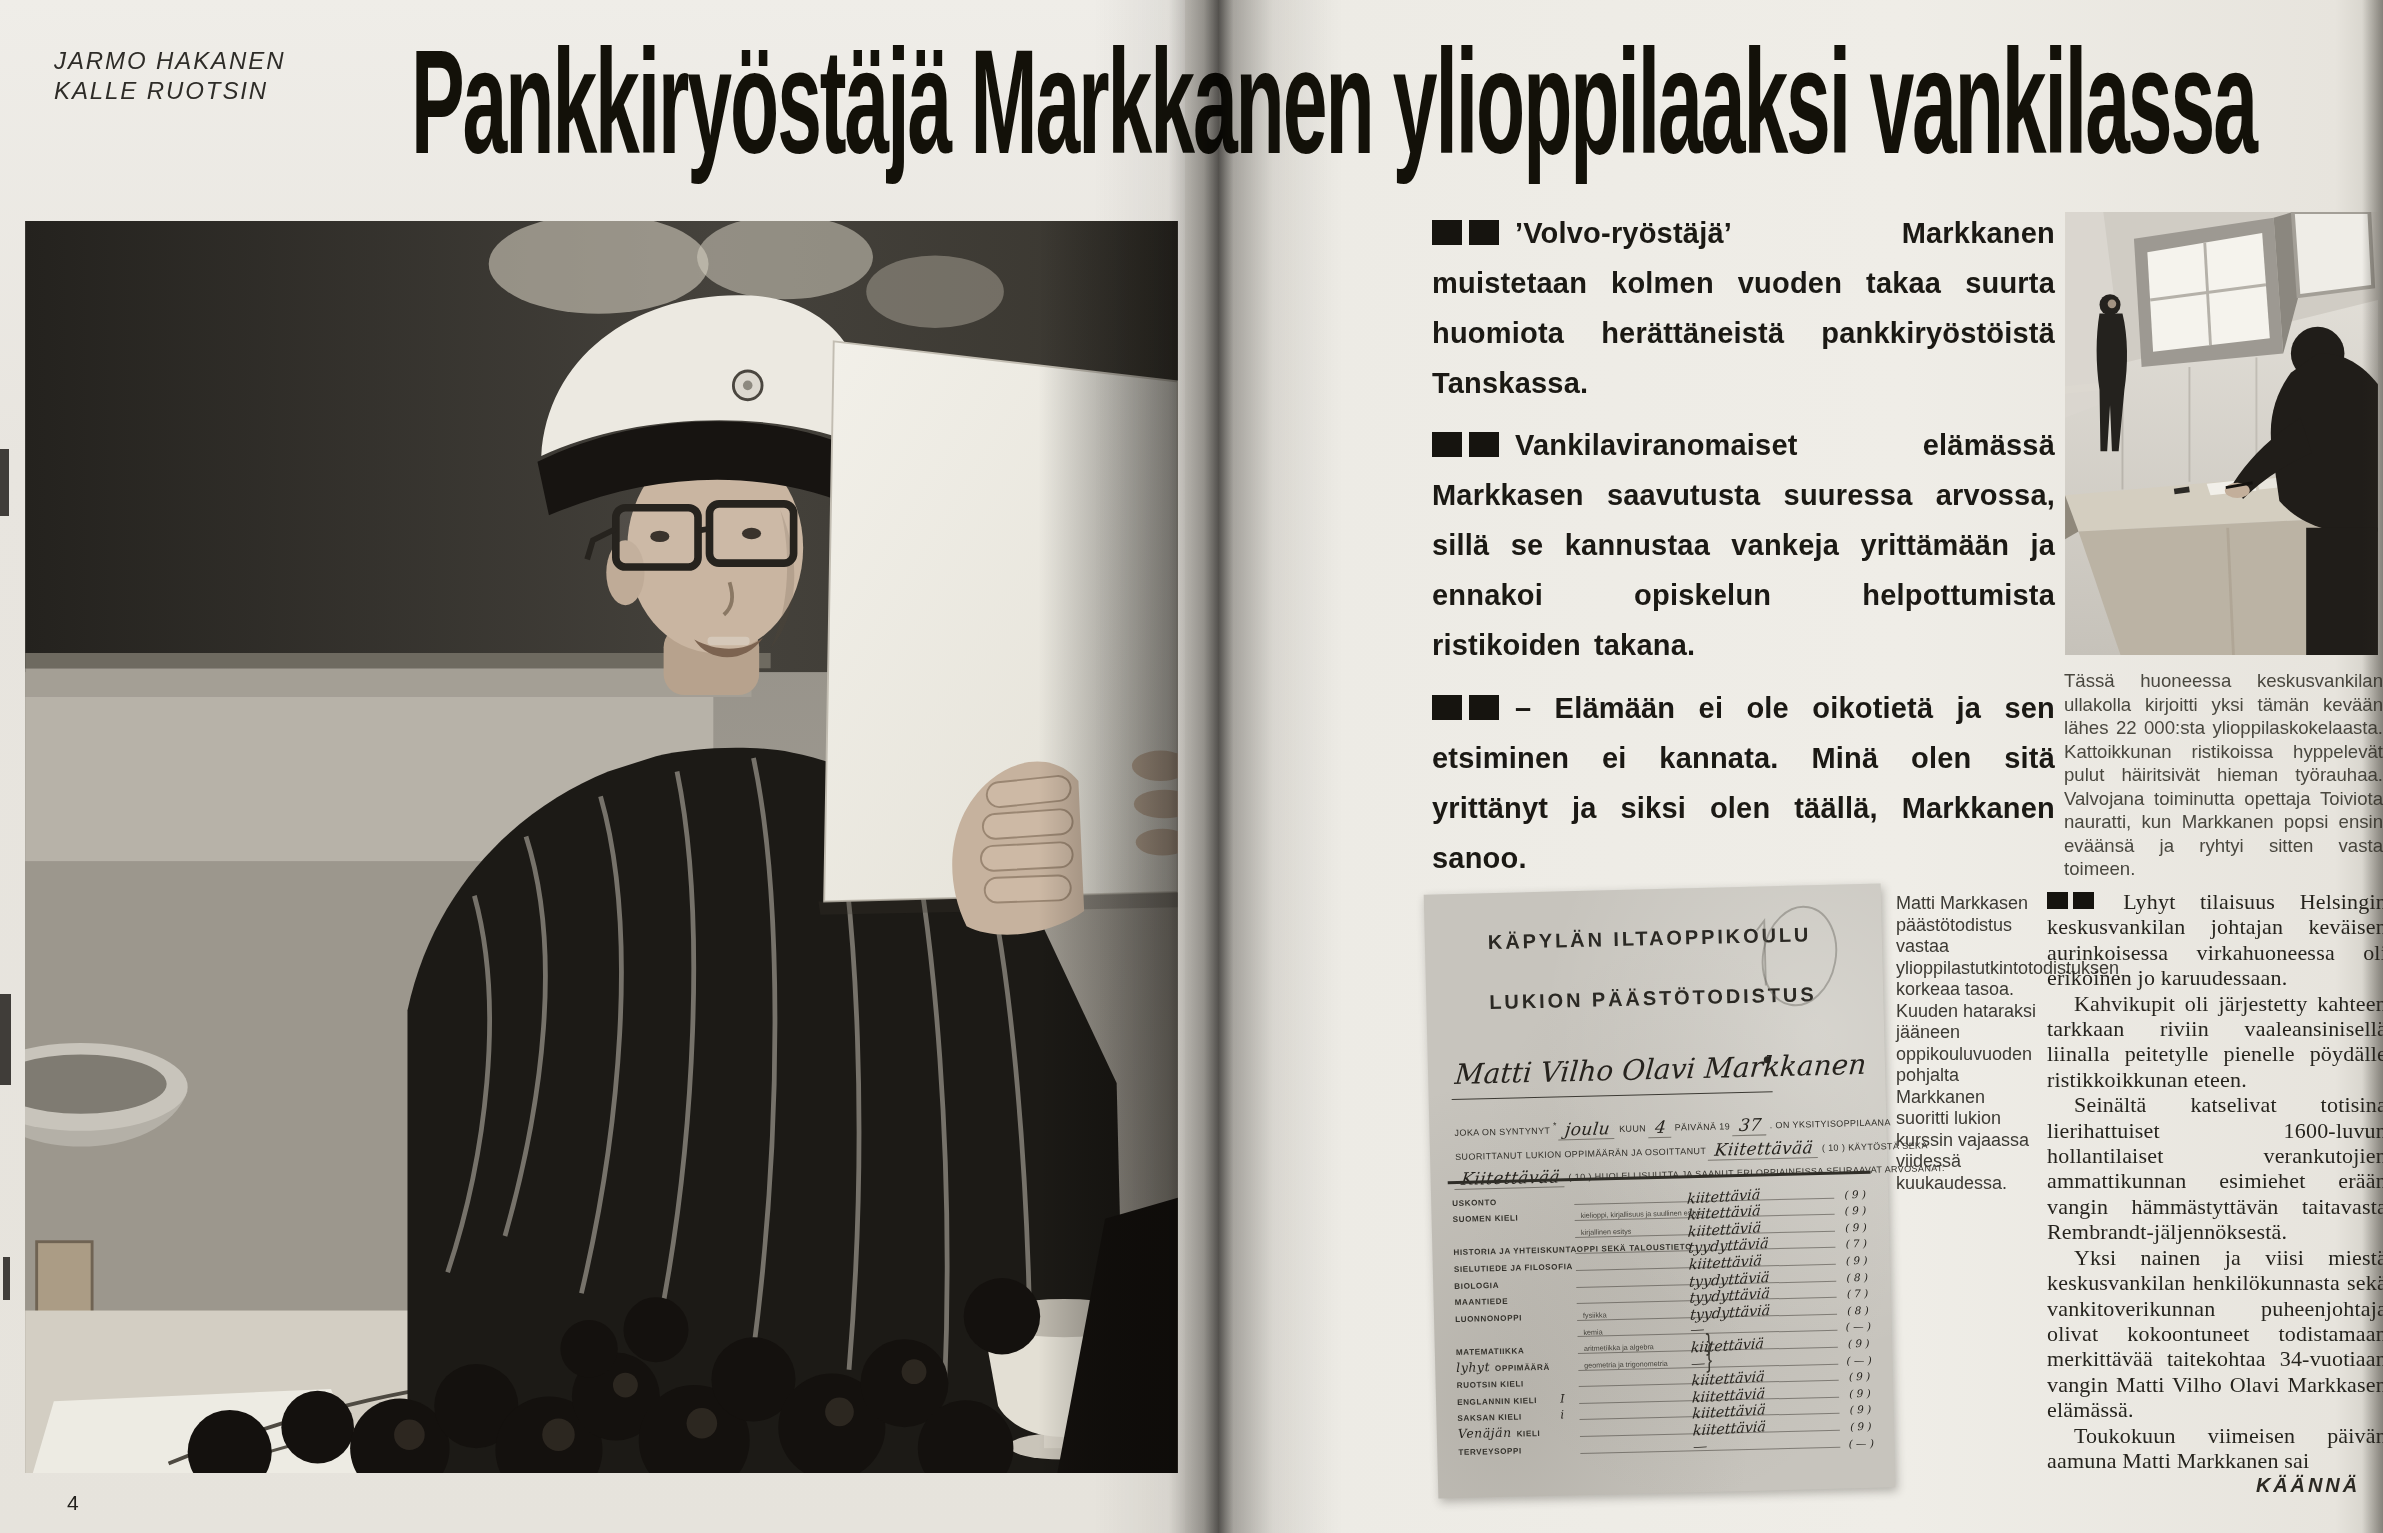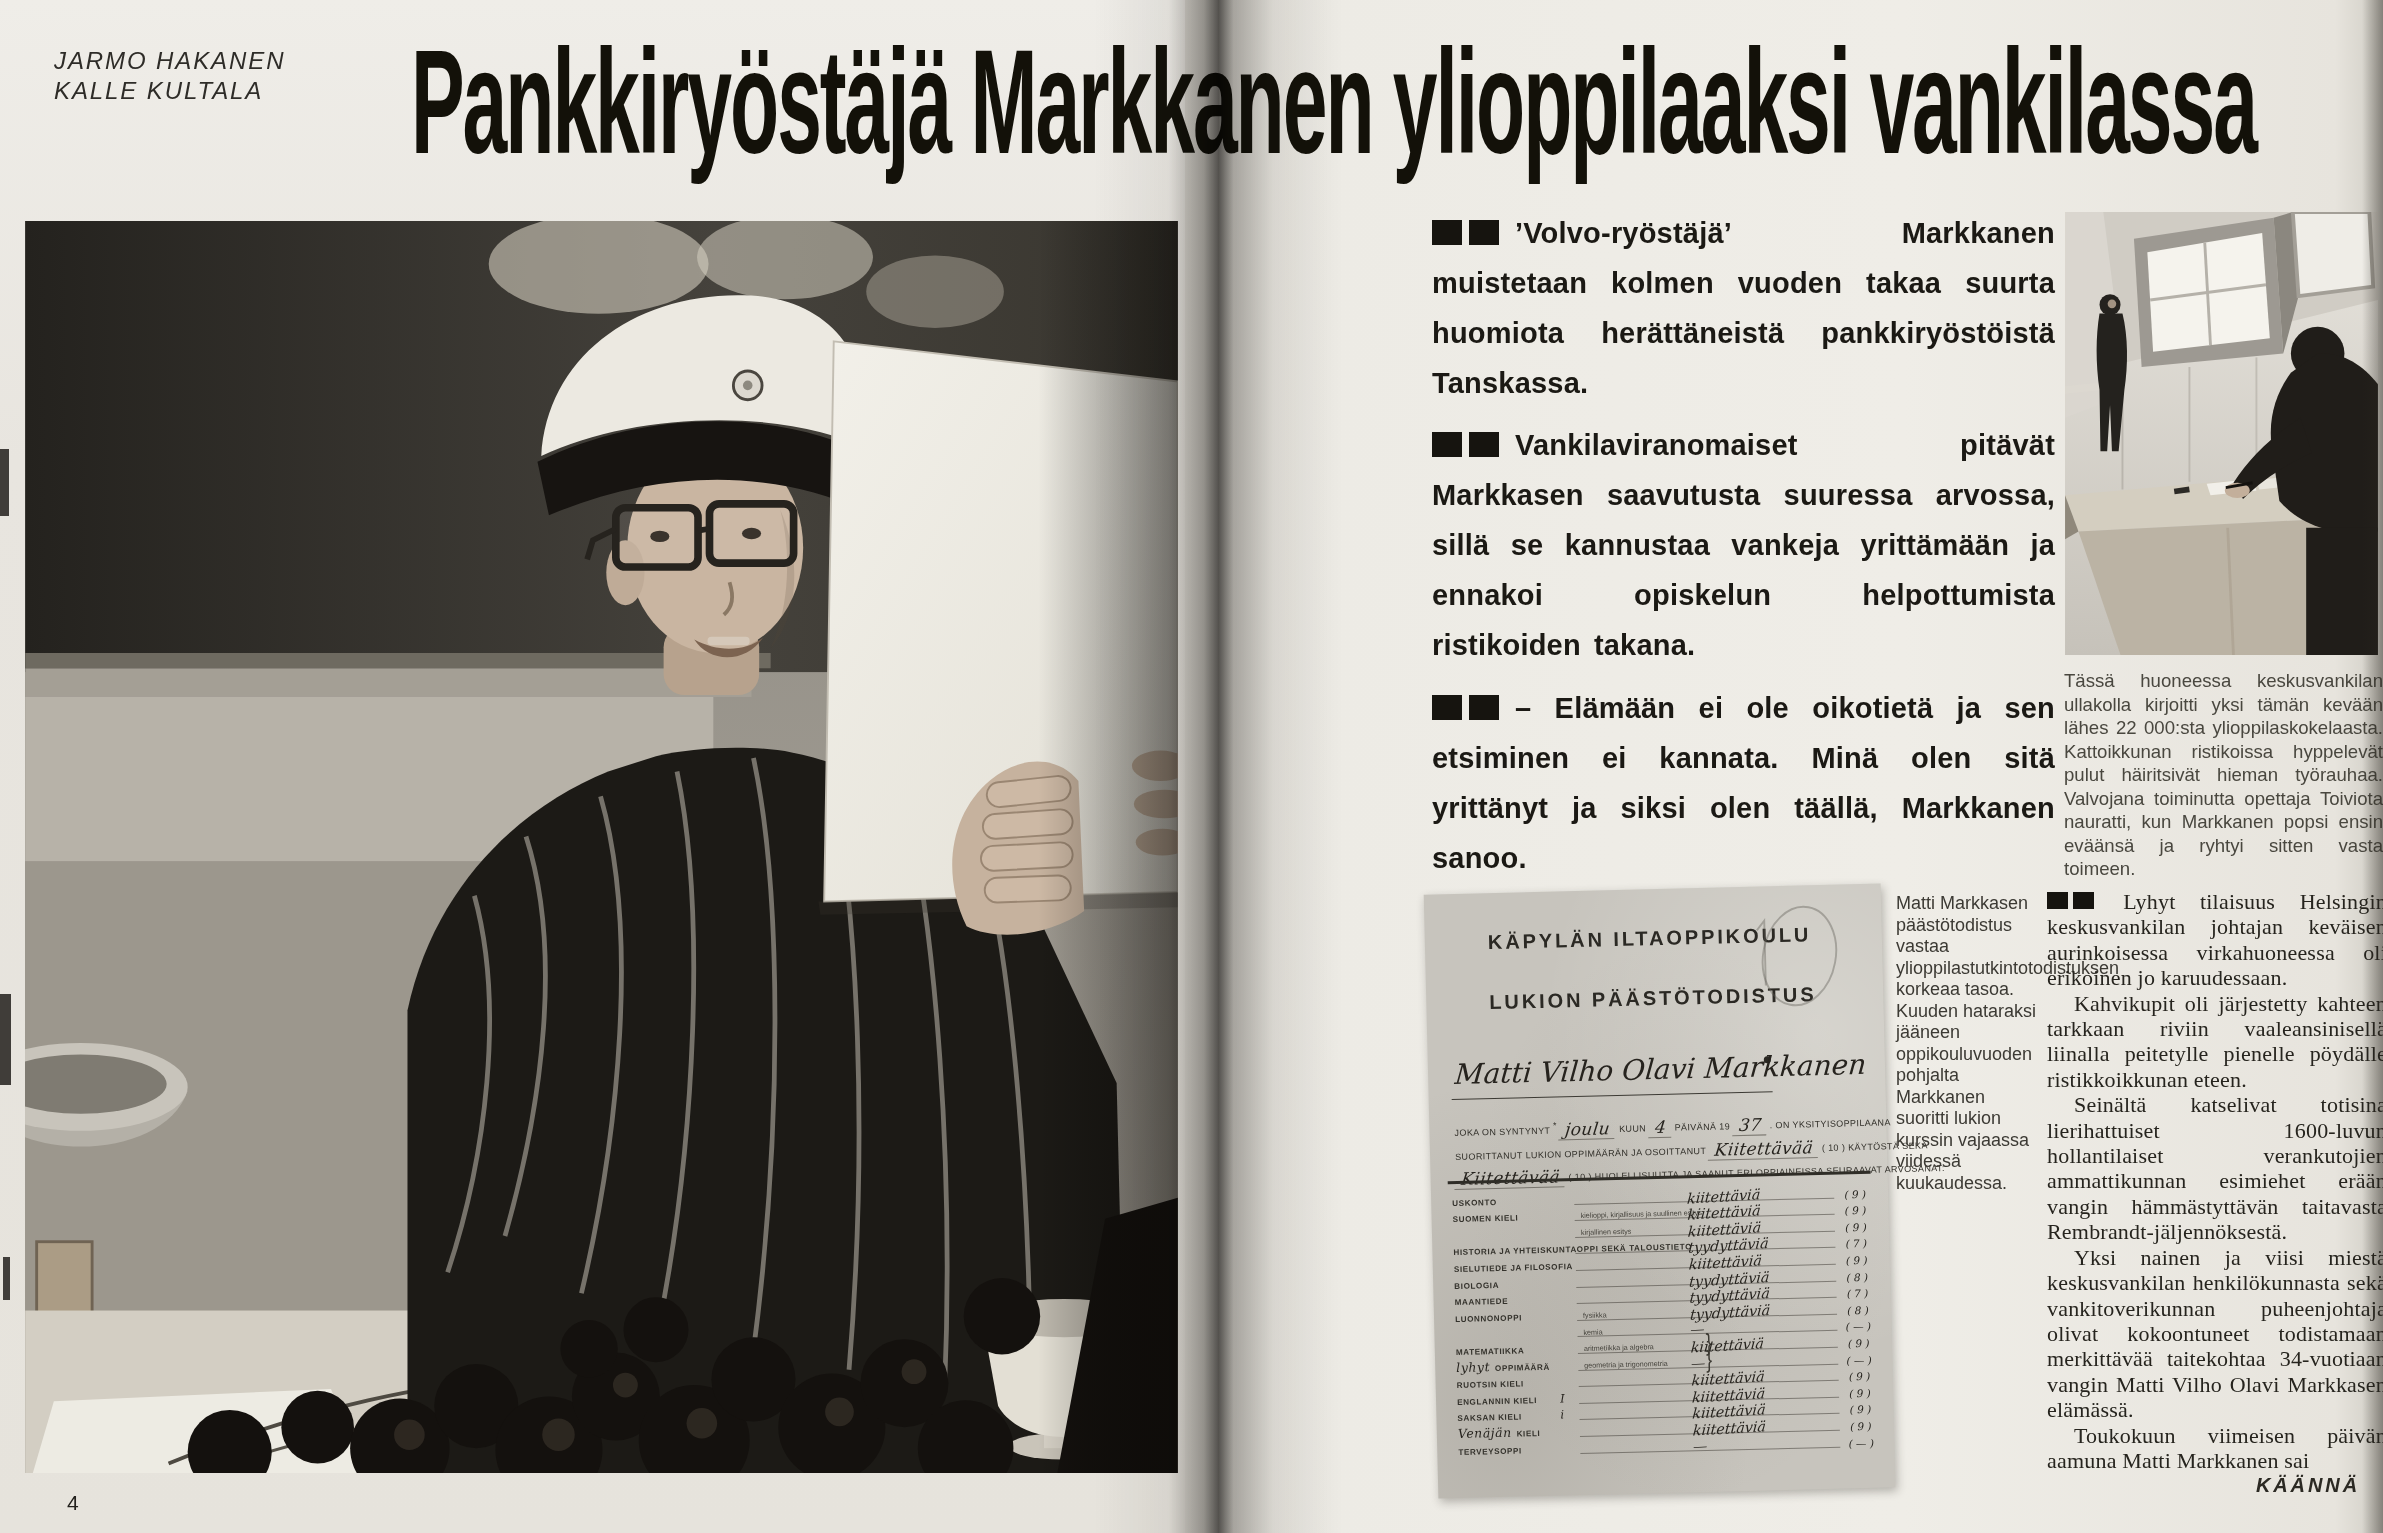--- a/index.html
+++ b/index.html
@@ -88,21 +88,21 @@
 
   <div class="page-left"></div>
   <div class="page-right"></div>
 
   <div class="speck" style="left:0;top:449px;width:8.6px;height:67px;"></div>
   <div class="speck" style="left:0;top:994px;width:10.5px;height:91px;"></div>
   <div class="speck" style="left:2.9px;top:1257px;width:6.7px;height:43px;"></div>
 
   <div class="byline">
     <div>JARMO HAKANEN</div>
-    <div>KALLE KULTALA</div>
+    <div>KALLE RUOTSIN</div>
   </div>
 
   <div class="headline">Pankkiryöstäjä Markkanen ylioppilaaksi vankilassa</div>
 
   <div class="photo-main">
     <svg width="1153" height="1252" viewBox="0 0 1206 1310">
       <defs>
         <linearGradient id="bbg" x1="0" y1="0" x2="0" y2="1">
           <stop offset="0" stop-color="#8e8a82"></stop>
             <stop offset="1" stop-color="#aba69c"></stop>
@@ -229,21 +229,21 @@
           <circle cx="930" cy="1204" r="13"></circle>
       </g>
       <rect x="1060" y="0" width="146" height="1310" fill="url(#dark-right)"></rect>
     </svg>
   </div>
 
   <div class="pagenum">4</div>
 
   <div class="article">
     <p><span class="sqwrap"><span class="sq"></span><span class="sq"></span></span><span>’Volvo-ryöstäjä’ Markkanen muistetaan kolmen vuoden takaa suurta huomiota herättäneistä pankkiryöstöistä Tanskassa.</span></p>
-    <p><span class="sqwrap"><span class="sq"></span><span class="sq"></span></span><span>Vankilaviranomaiset pitävät Markkasen saavutusta suuressa arvossa, sillä se kannustaa vankeja yrittämään ja ennakoi opiskelun helpottumista ristikoiden takana.</span></p>
+    <p><span class="sqwrap"><span class="sq"></span><span class="sq"></span></span><span>Vankilaviranomaiset elämässä Markkasen saavutusta suuressa arvossa, sillä se kannustaa vankeja yrittämään ja ennakoi opiskelun helpottumista ristikoiden takana.</span></p>
     <p><span class="sqwrap"><span class="sq"></span><span class="sq"></span></span><span>– Elämään ei ole oikotietä ja sen etsiminen ei kannata. Minä olen sitä yrittänyt ja siksi olen täällä, Markkanen sanoo.</span></p>
   </div>
 
   <div class="photo-attic">
     <svg width="313" height="443" viewBox="0 0 327 463">
       <defs>
         <linearGradient id="attbg" x1="0" y1="0" x2="0" y2="1">
           <stop offset="0" stop-color="#e7e4dd"></stop>
             <stop offset="1" stop-color="#c6c2ba"></stop>
         </linearGradient>

